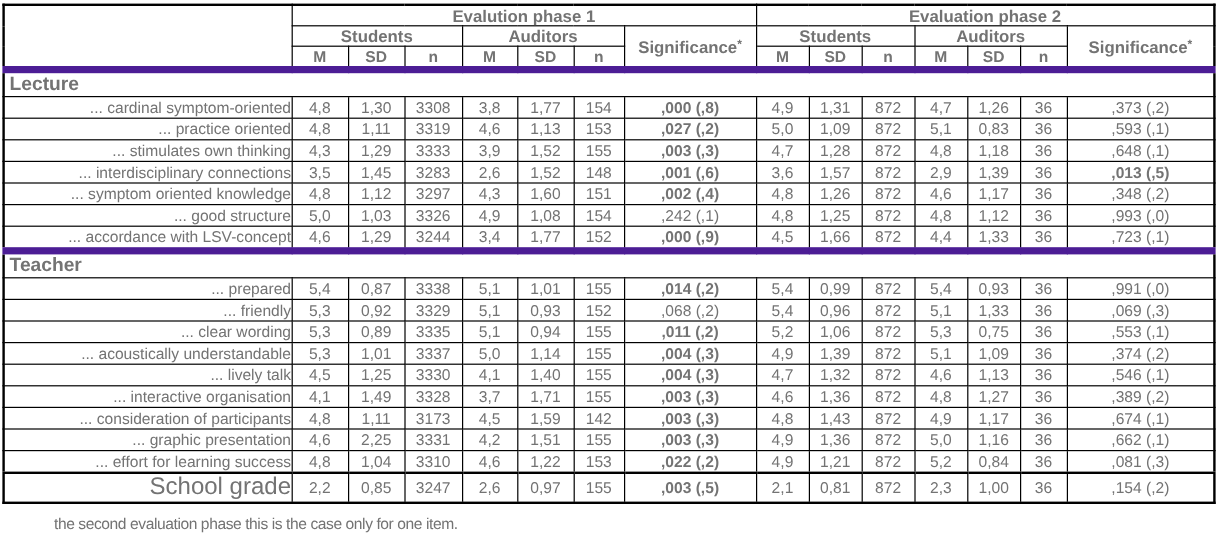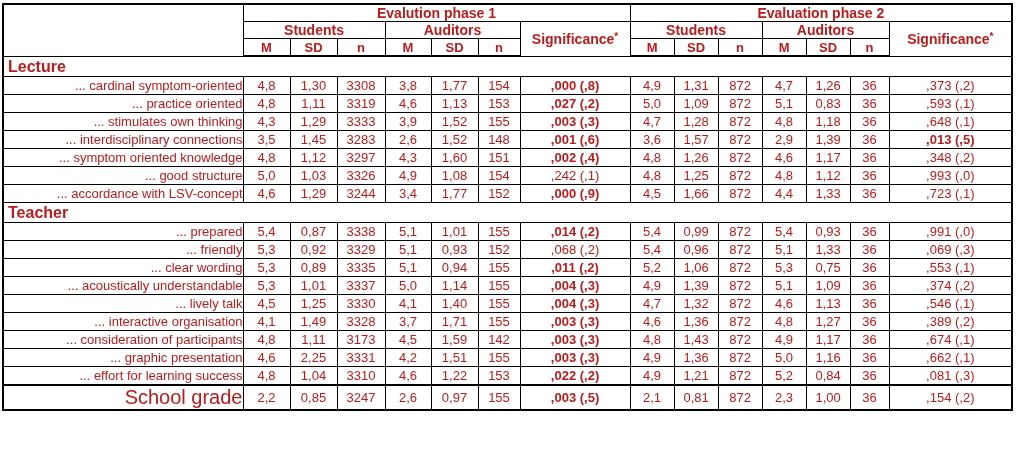--- a/index.html
+++ b/index.html
@@ -1,18 +1,18 @@
 <!DOCTYPE html>
 <html><head>
 <meta charset="utf-8">
 <style>
   html,body{margin:0;padding:0;background:#fff;}
   .page{
     position:relative;width:1017px;height:464px;background:#ffffff;overflow:hidden;
-    font-family:"Liberation Sans",sans-serif;color:#b91c1c;
+    font-family:"Liberation Sans",sans-serif;color:#737373;
   }
   table.eval{
     border-collapse:collapse;table-layout:fixed;width:1010px;
     margin:3px 0 0 2px;border:2px solid #000;
   }
   .eval th,.eval td{
     border:1px solid #000;padding:0;overflow:hidden;white-space:nowrap;
     vertical-align:middle;
   }
   .eval thead th{font-weight:bold;text-align:center;background:#fff;}
@@ -20,21 +20,21 @@
   tr.h2 th{height:15px;font-size:14px;}
   tr.h3 th{height:16px;font-size:13px;border-bottom:2px solid #000;}
   th.sig-head{font-size:13.5px;}
   .ast{font-size:10px;position:relative;top:-4px;}
   td.num,td.sig{font-size:13px;text-align:center;height:17px;}
   td.sig.bold{font-weight:bold;}
   td.lbl{font-size:13px;text-align:right;padding-left:7px;height:17px;}
   td.section-title{
     font-size:16px;font-weight:bold;text-align:left;padding-left:4px;height:19px;
   }
-  tr.section-row td{border-top:1px solid #4c1d95;}
+  tr.section-row td{border-top:6px solid #4c1d95;}
   tr.grade-row td{border-top:2px solid #000;height:21px;}
   tr.grade-row td.lbl{
     font-size:20px;font-weight:normal;padding-left:4px;
   }
   .footnote{margin:9px 10px 0 45px;}
   .footnote .fline{
     font-size:13px;line-height:15.5px;letter-spacing:-0.35px;white-space:nowrap;
   }
 </style>
 </head>
@@ -382,15 +382,16 @@
           <td class="num">872</td>
           <td class="num">2,3</td>
           <td class="num">1,00</td>
           <td class="num">36</td>
           <td class="sig">,154 (,2)</td>
         </tr>
       </tbody>
   </table>
 
   <div class="footnote">
+    <div class="fline">the second evaluation phase this is the case only for one item.</div>
   </div>
 
 </div>
 
 </body></html>

